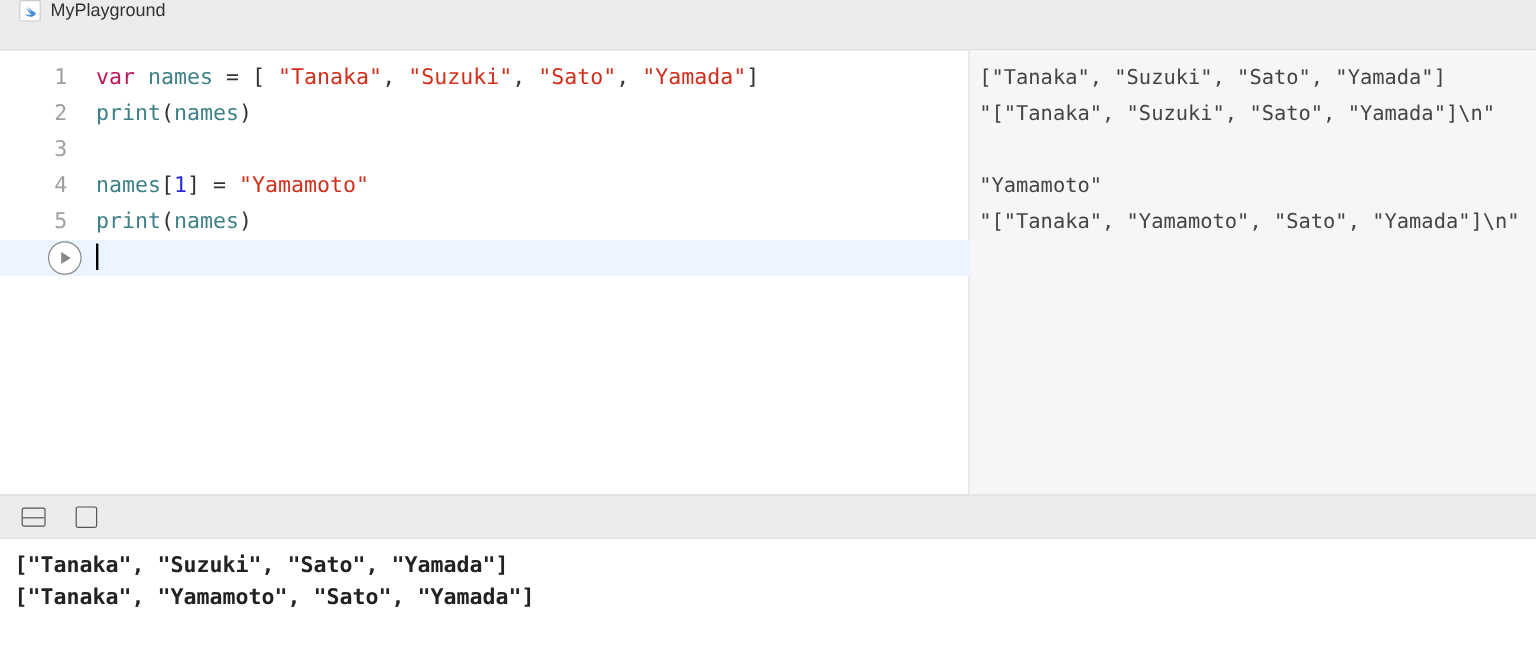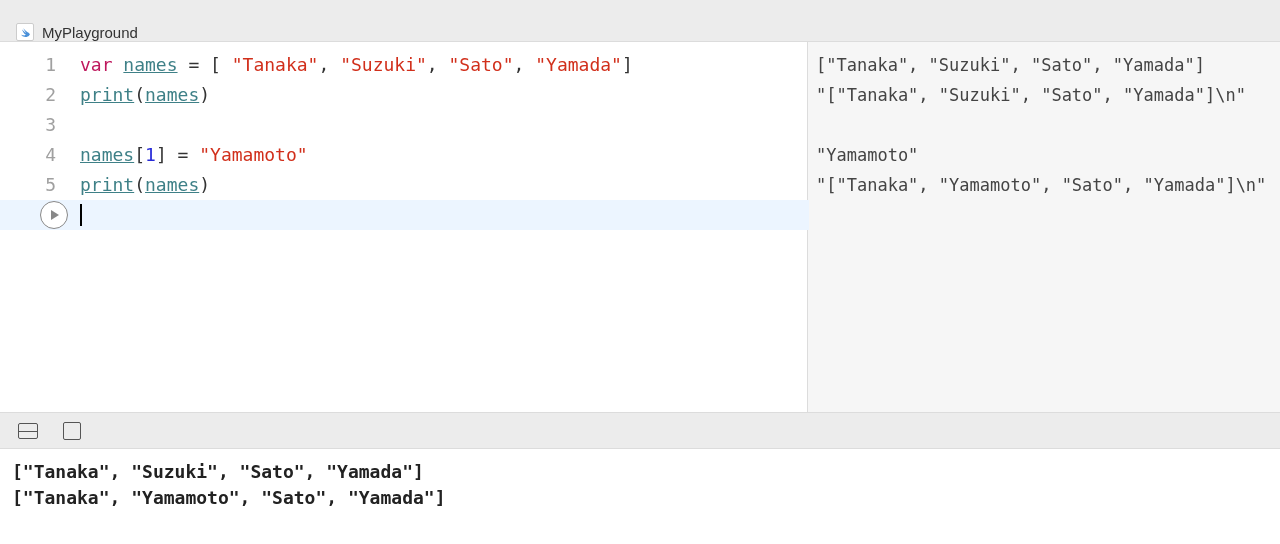--- a/index.html
+++ b/index.html
@@ -10,21 +10,21 @@
       background: #fff;
       display: flex;
       flex-direction: column;
       overflow: hidden;
     }
     .title-bar {
       height: 42px;
       background: #ececec;
       border-bottom: 1px solid #dcdcdc;
       display: flex;
-      align-items: flex-end;
+      align-items: flex-start;
       padding-left: 16px;
       gap: 8px;
     }
     .swift-icon {
       width: 18px;
       height: 18px;
       border: 1px solid #ccc;
       border-radius: 2px;
       background: #fff;
       display: flex;
@@ -92,21 +92,21 @@
     .code-line.current { background: #ecf5ff; margin-left: -80px; padding-left: 80px; margin-right: -2px; padding-right: 2px; }
     .cursor {
       display: inline-block;
       width: 1.5px;
       height: 22px;
       background: #000;
       vertical-align: middle;
       margin-bottom: 3px;
     }
     .kw { color: #be185d; }
-    .id { color: #3e8087; text-decoration: underline; }
+    .id { color: #3e8087; }
     .lit { color: #272ad8; }
     .str { color: #d12f1b; }
     .sidebar {
       width: 472px;
       background: #f6f6f6;
       padding: 8px 14px 8px 8px;
       font-family: "SF Mono", Menlo, Consolas, monospace;
       font-size: 17px;
       line-height: 30px;
       color: #444;

